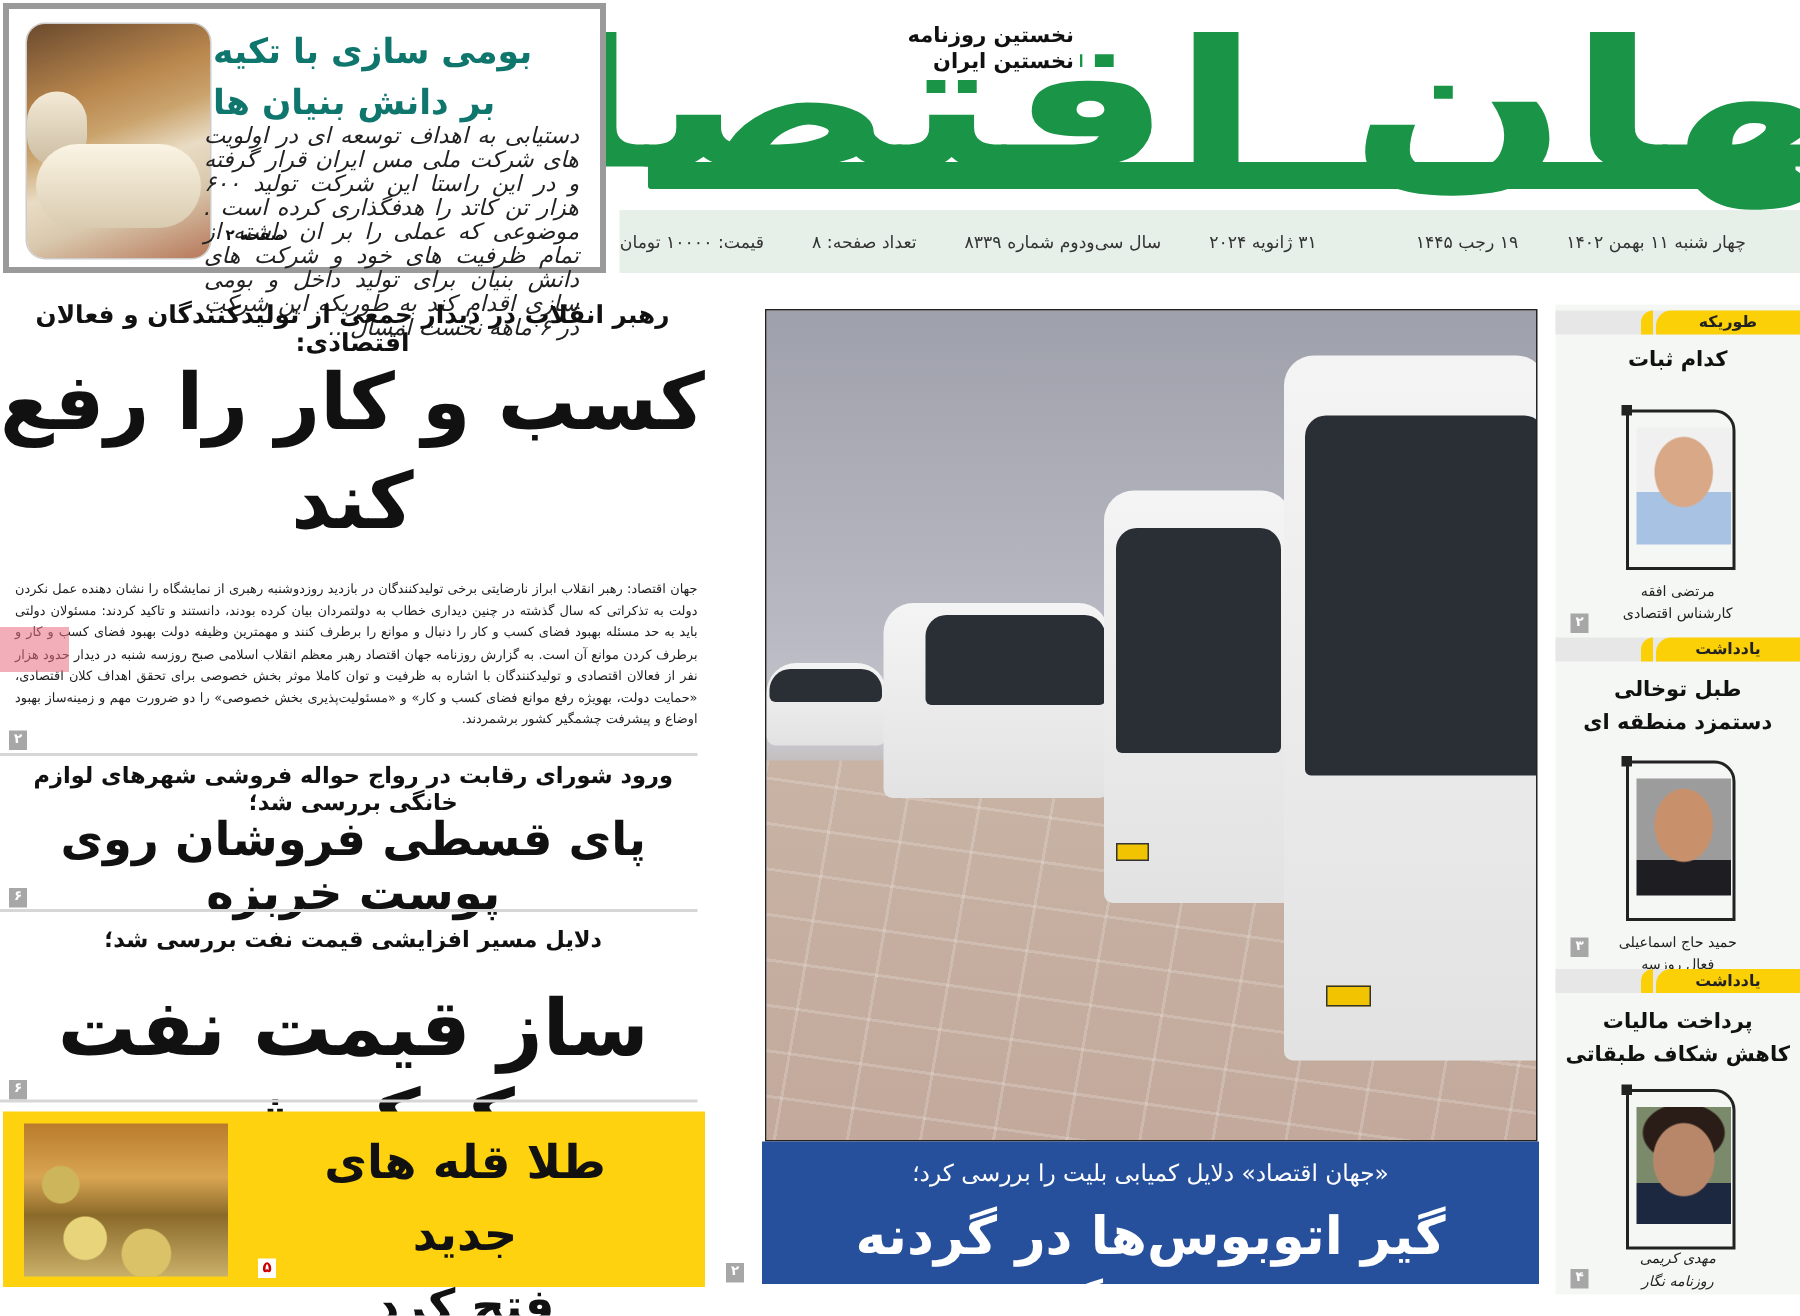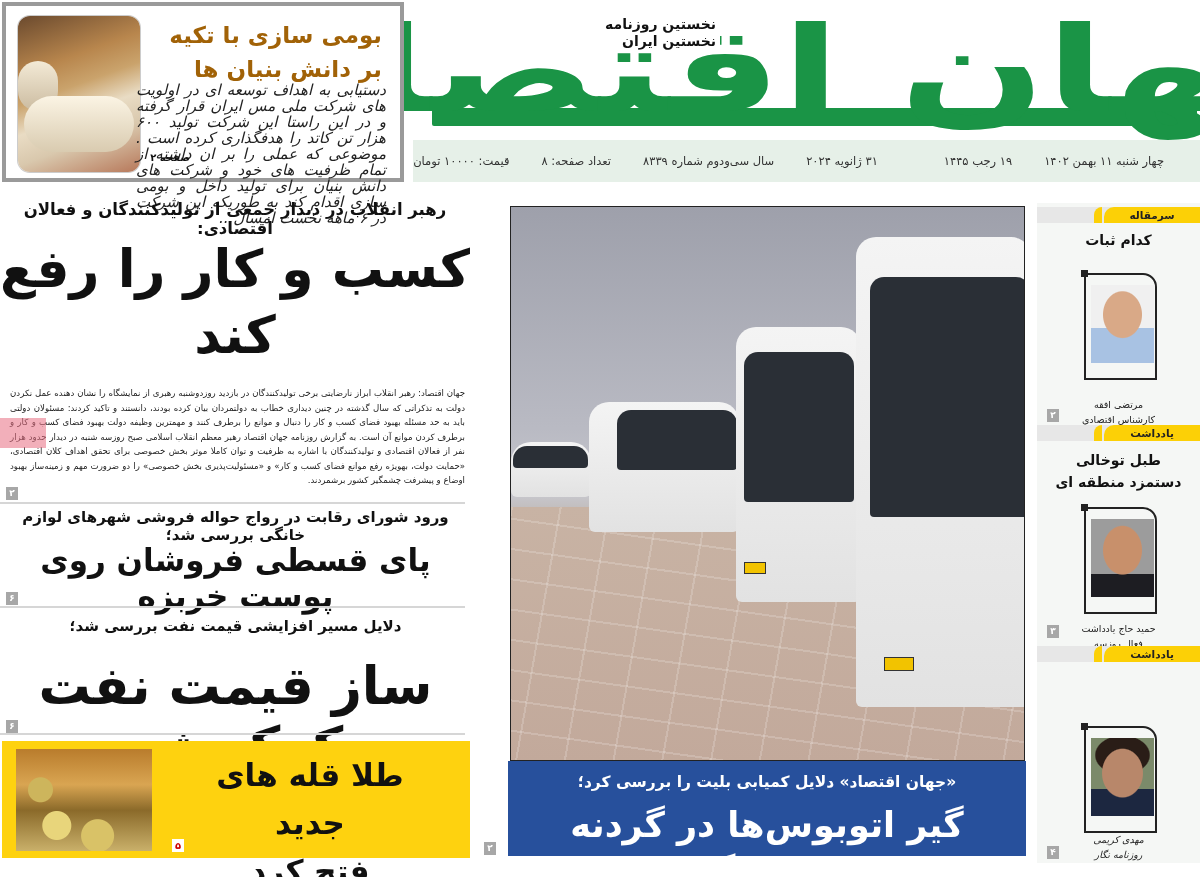--- a/index.html
+++ b/index.html
@@ -27,21 +27,21 @@
 
   
   .teaser { position: absolute; left: 2px; top: 2px; width: 402px; height: 180px; border: 4px solid #9a9a9a; background: #fff; }
   .teaser-photo {
     position: absolute; left: 12px; top: 10px; width: 122px; height: 156px; border-radius: 12px;
     background: linear-gradient(160deg, #6b4a2e 0%, #b8864d 30%, #caa36c 45%, #e9dcc4 60%, #d9c8ad 75%, #b7785a 100%);
     box-shadow: 0 0 0 1px #ccc;
   }
   .teaser-photo .cyl1 { position: absolute; left: 6px; top: 80px; width: 110px; height: 56px; border-radius: 28px; background: linear-gradient(#fbf4e4, #d9cbb0); }
   .teaser-photo .cyl2 { position: absolute; left: 0px; top: 45px; width: 40px; height: 50px; border-radius: 20px; background: linear-gradient(#f3ead6, #cbbba0); }
-  .teaser-title { position: absolute; right: 18px; top: 12px; width: 240px; text-align: right; font-weight: 900; font-size: 23px; line-height: 34px; color: #a16207; }
+  .teaser-title { position: absolute; right: 18px; top: 12px; width: 240px; text-align: left; font-weight: 900; font-size: 23px; line-height: 34px; color: #0f766e; }
   .teaser-body { position: absolute; right: 14px; top: 76px; width: 250px; font-size: 15px; line-height: 16px; text-align: justify; color: #222; font-style: italic; }
   .teaser-page { position: absolute; right: 210px; top: 146px; font-weight: bold; font-size: 10px; }
 
   
   .kicker1 { position: absolute; left: 10px; top: 200px; width: 450px; text-align: center; font-weight: 900; font-size: 16.5px; }
   .headline1 { position: absolute; left: 0; top: 236px; width: 470px; text-align: center; font-weight: 900; font-size: 52px; line-height: 66px; letter-spacing: -1px; }
   .lead-body { position: absolute; left: 10px; top: 386px; width: 455px; font-size: 8.6px; line-height: 14.5px; text-align: justify; color: #222; }
   .watermark { position: absolute; left: 0; top: 418px; width: 46px; height: 30px; background: rgba(232,110,130,0.55); }
   .page-tag { position: absolute; width: 12px; height: 13px; background: #a7a7a7; color: #fff; font-size: 9px; line-height: 13px; text-align: center; font-weight: bold; }
   .divider { position: absolute; left: 0; height: 2px; background: #d6d6d6; }
@@ -76,21 +76,21 @@
   .bus-a .glass { left: 14px; top: 40px; width: 160px; height: 240px; }
   .bus-b { left: 225px; top: 120px; width: 125px; height: 275px; }
   .bus-b .glass { left: 8px; top: 25px; width: 110px; height: 150px; }
   .bus-c { left: 78px; top: 195px; width: 150px; height: 130px; }
   .bus-c .glass { left: 28px; top: 8px; width: 120px; height: 60px; }
   .bus-d { left: 0px; top: 235px; width: 80px; height: 55px; }
   .bus-d .glass { left: 2px; top: 4px; width: 75px; height: 22px; }
   .plate { position: absolute; background: #f2c300; border: 1px solid #333; }
 
   .bus-caption { position: absolute; left: 508px; top: 761px; width: 518px; height: 95px; background: #27509c; color: #fff; text-align: center; }
-  .bus-kicker { position: absolute; left: 0; top: 12px; width: 100%; font-weight: 700; font-size: 15.5px; }
+  .bus-kicker { position: absolute; left: 0; top: 12px; width: 100%; font-weight: 400; font-size: 15.5px; }
   .bus-headline { position: absolute; left: 0; top: 40px; width: 100%; font-weight: 900; font-size: 35px; line-height: 48px; }
   .center-page { left: 484px; top: 842px; }
 
   
   .right-col { position: absolute; left: 1037px; top: 203px; width: 163px; height: 660px; background: #f5f7f5; }
   .col-section { position: absolute; left: 0; width: 163px; }
   .tab-bar { position: absolute; left: 0; top: 0; width: 163px; height: 16px; background: #e7e7e7; }
   .tab-label { position: absolute; right: 0; top: 0; width: 96px; height: 16px; background: #fcd006; border-radius: 10px 0 0 0; color: #222; font-size: 10.5px; line-height: 16px; text-align: center; font-weight: bold; }
   .tab-label::after { content: ""; position: absolute; left: -10px; top: 0; width: 8px; height: 16px; background: #fcd006; border-radius: 8px 0 0 0; }
   .op-title { position: absolute; left: 0; width: 163px; text-align: center; font-weight: 900; font-size: 14px; line-height: 22px; color: #111; }
@@ -188,52 +188,56 @@
 <div class="bus-caption">
   <div class="bus-kicker">«جهان اقتصاد» دلایل کمیابی بلیت را بررسی کرد؛</div>
   <div class="bus-headline">گیر اتوبوس‌ها در گردنه فرسودگی</div>
 </div>
 <div class="page-tag center-page">۲</div>
 
 <div class="right-col">
 
   <div class="col-section" style="top:4px; height:215px;">
     <div class="tab-bar"></div>
-    <div class="tab-label">سرمقاله</div>
+    <div class="tab-label">طوریکه</div>
     <div class="op-title" style="top:22px;">کدام ثبات</div>
     <div class="op-frame" style="top:66px; height:107px;">
       <div class="op-photo" style="background: radial-gradient(ellipse 20px 24px at 50% 38%, #d9a987 0 95%, transparent 100%), linear-gradient(#f0f0f0 0 55%, #a8c2e3 55% 100%);"></div>
     </div>
-    <div class="op-author" style="top:180px;margin-top:10px;">
+    <div class="op-author" style="top:180px;">
       <div>مرتضی افقه</div>
       <div>کارشناس اقتصادی</div>
     </div>
     <div class="right-page" style="top:202px;">۲</div>
   </div>
 
   <div class="col-section" style="top:222px; height:218px;">
     <div class="tab-bar"></div>
     <div class="tab-label">یادداشت</div>
     <div class="op-title" style="top:24px;">
       <div>طبل توخالی</div>
       <div>دستمزد منطقه ای</div>
     </div>
     <div class="op-frame" style="top:82px; height:107px;">
       <div class="op-photo" style="background: radial-gradient(ellipse 20px 25px at 50% 40%, #c8906b 0 95%, transparent 100%), linear-gradient(#9c9c9c 0 70%, #1d1d22 70% 100%);"></div>
     </div>
     <div class="op-author" style="top:196px;">
-      <div>حمید حاج یادداشت</div>
+      <div>حمید حاج اسماعیلی</div>
       <div>فعال روزسه</div>
     </div>
     <div class="right-page" style="top:200px;">۳</div>
   </div>
 
   <div class="col-section" style="top:443px; height:217px;">
     <div class="tab-bar"></div>
     <div class="tab-label">یادداشت</div>
+    <div class="op-title" style="top:24px;">
+      <div>پرداخت مالیات</div>
+      <div>کاهش شکاف طبقاتی</div>
+    </div>
     <div class="op-frame" style="top:80px; height:107px;">
       <div class="op-photo" style="background: radial-gradient(ellipse 21px 25px at 50% 45%, #b8876a 0 95%, transparent 100%), radial-gradient(ellipse 28px 20px at 50% 22%, #2a1d17 0 95%, transparent 100%), linear-gradient(#7b8a6a 0 65%, #1c2740 65% 100%);"></div>
     </div>
     <div class="op-author" style="top:186px;font-style:italic;">
       <div>مهدی کریمی</div>
       <div>روزنامه نگار</div>
     </div>
     <div class="right-page" style="top:200px;">۴</div>
   </div>
 </div>

